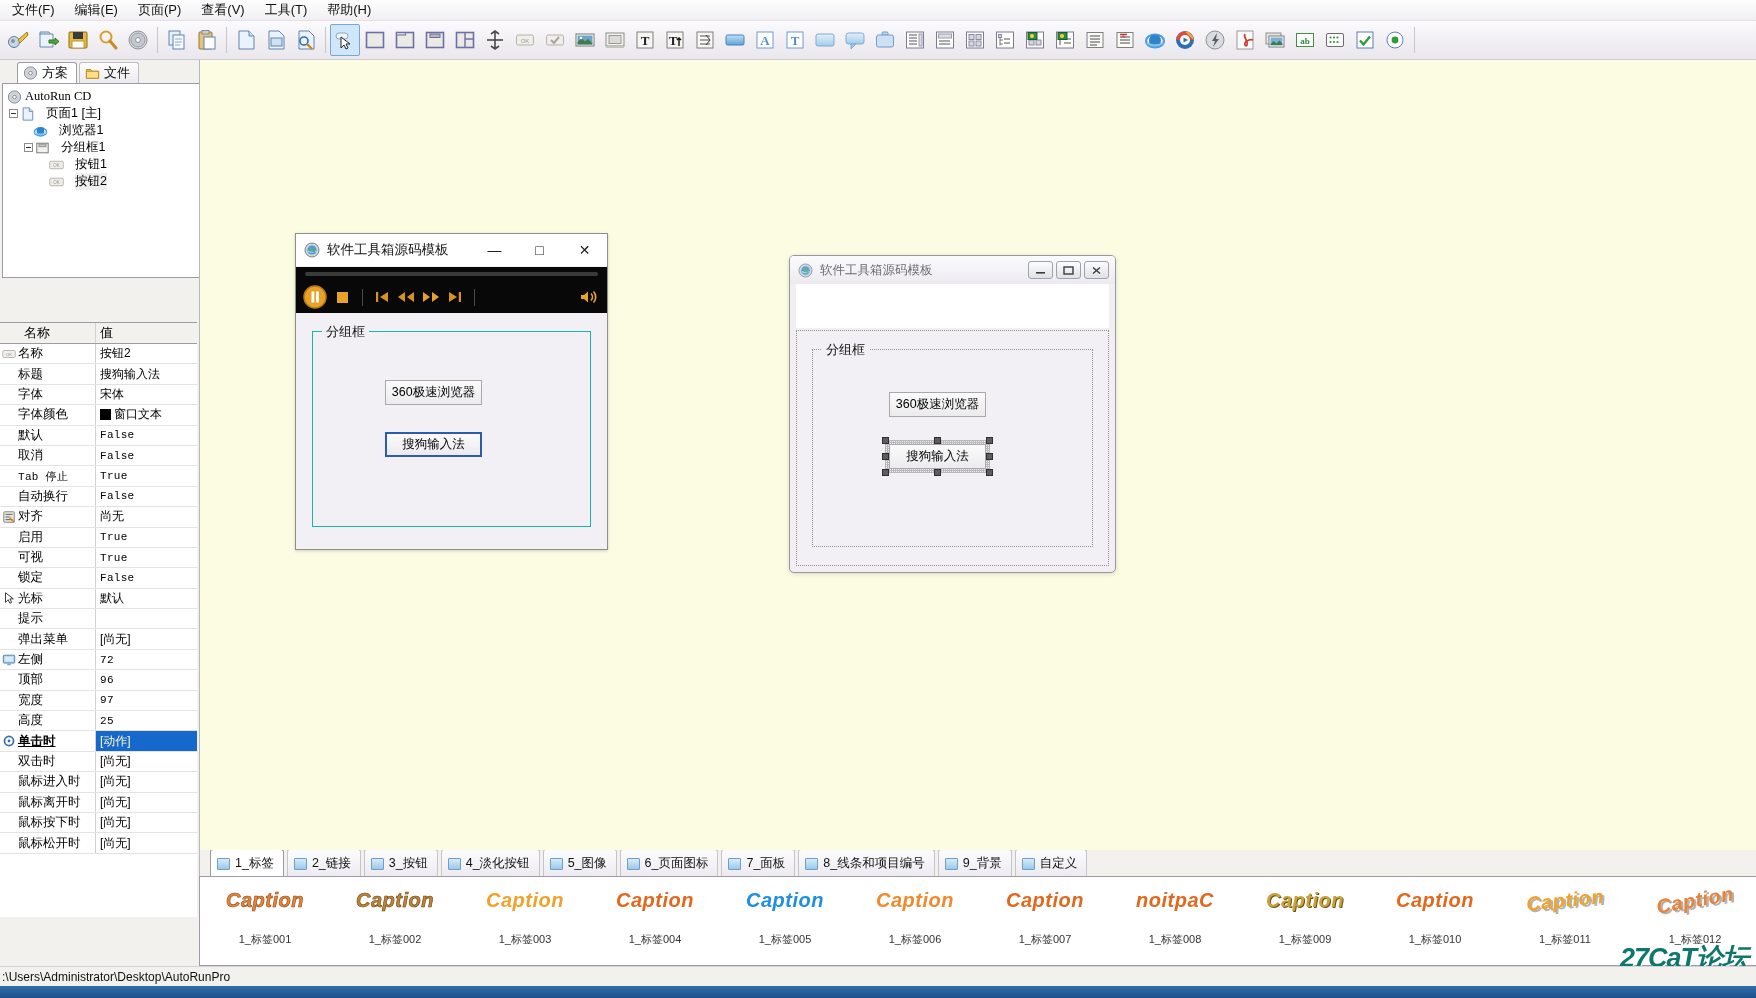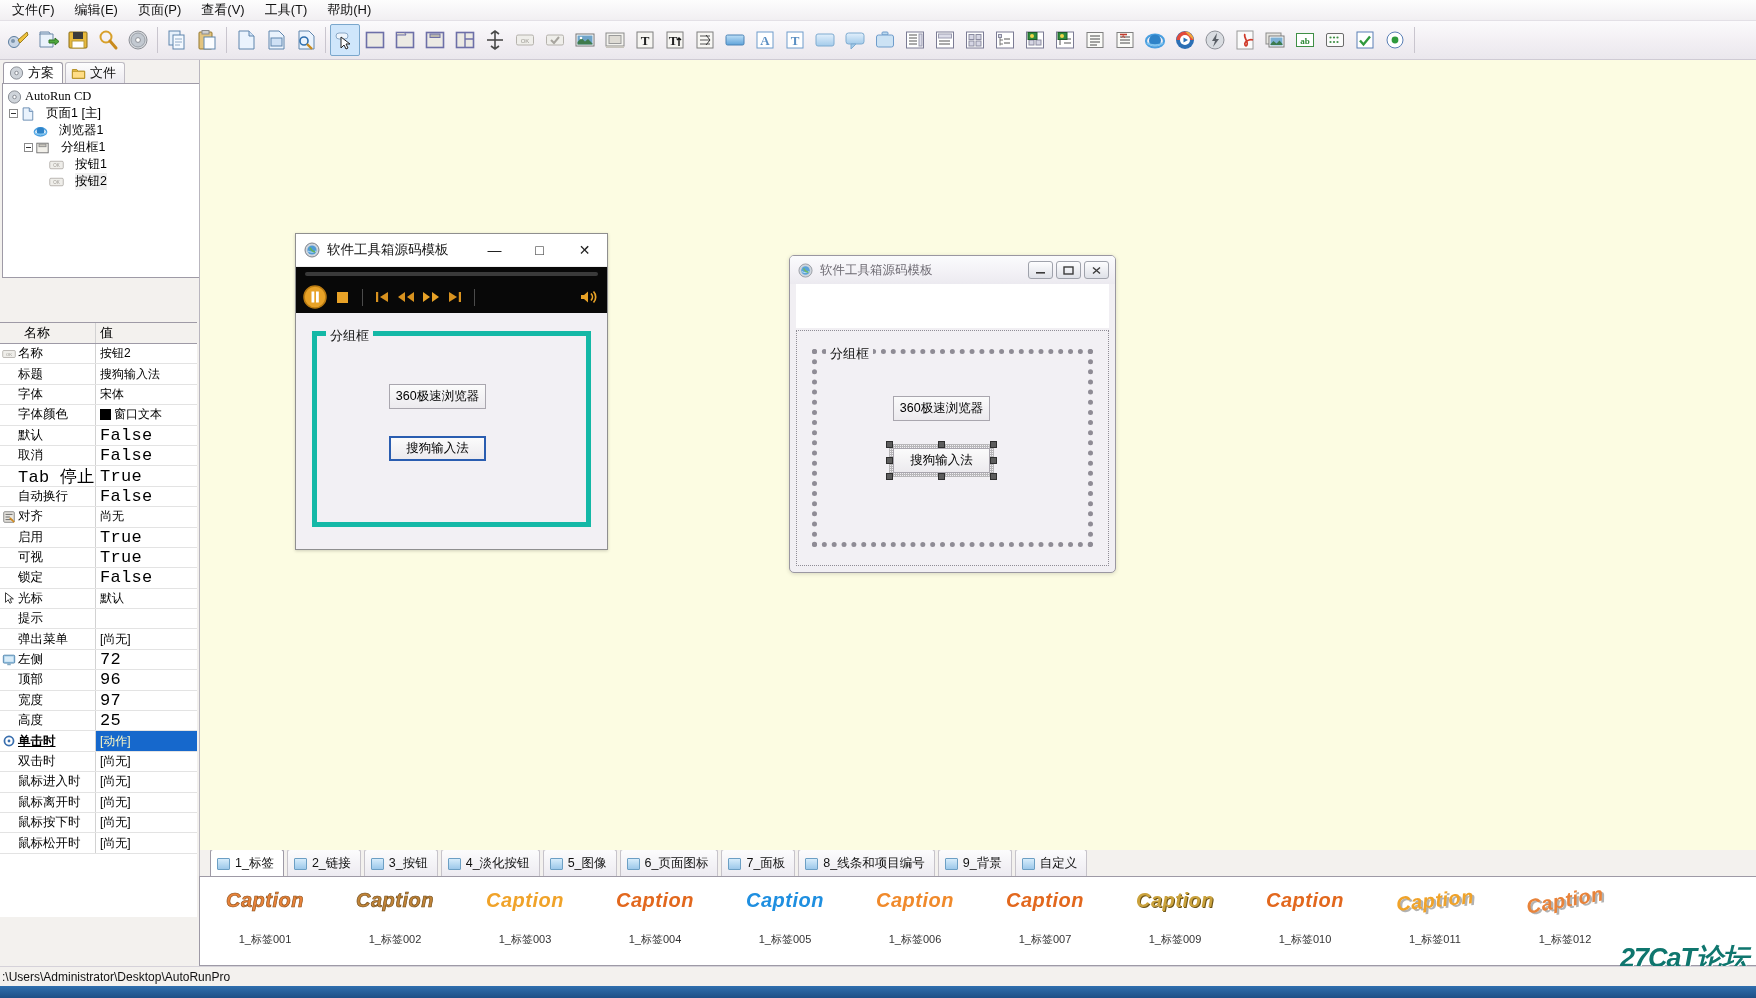--- a/index.html
+++ b/index.html
@@ -39,21 +39,21 @@
   }
   .tb-btn.active { background: #cfe6fb; border: 1px solid #7aa7cc; }
   .tb-sep { width: 1px; height: 26px; background: #c9c5ce; margin: 0 4px; flex: 0 0 auto; }
   .tb-icon { width: 22px; height: 22px; display: block; }
 
   
   #leftpanel {
     position: absolute; left: 0; top: 60px; width: 197px; height: 916px;
     background: #f3f1ee;
   }
-  #tabstrip { height: 23px; display: flex; align-items: flex-end; padding-left: 3px;
+  #tabstrip { height: 23px; display: flex; align-items: flex-end; padding-left: 17px;
               background: #f3f1ee; }
   .ptab {
     display: flex; align-items: center; gap: 4px;
     height: 21px; padding: 0 8px 0 5px;
     font-size: 13px; color: #111;
     border: 1px solid #bfbcc4; border-bottom: none;
     border-radius: 3px 3px 0 0;
     background: linear-gradient(#fdfdfd, #eceaf0);
     margin-right: 2px;
   }
@@ -91,21 +91,21 @@
   .pval {
     flex: 1; font-size: 12px; color: #000; padding-left: 4px;
     display: flex; align-items: center; gap: 3px; height: 100%;
     overflow: hidden; white-space: nowrap;
   }
   .prow.header { background: #f3f1ee; border-bottom: 1px solid #9e9aa6; height: 21px; }
   .prow.header .pname, .prow.header .pval { font-size: 13px; }
   .prow.header .pname { padding-left: 24px; }
   .prow.sel .pname { font-weight: bold; text-decoration: underline; }
   .prow.sel .pval { background: #1668cc; color: #fef9c3; }
-  .pmono { font-family: "Liberation Mono", monospace; font-size: 17px; letter-spacing: .3px; }
+  .pmono { font-family: "Liberation Mono", monospace; font-size: 11px; letter-spacing: .3px; }
   .pico { width: 14px; height: 14px; flex: 0 0 14px; display:block; }
   .pico-sp { width: 14px; flex: 0 0 14px; }
   .swatch { width: 11px; height: 11px; background: #000; border: 1px solid #000; display:inline-block; }
 
   
   #canvas {
     position: absolute; left: 199px; top: 60px; width: 1557px; height: 790px;
     background: #fcfce2; border-left: 1px solid #b9b6bf;
     overflow: hidden;
   }
@@ -133,21 +133,21 @@
   }
   #pw-ctrls {
     position: absolute; left: 0; top: 14px; width: 100%; height: 32px;
     display: flex; align-items: center; padding-left: 6px; gap: 7px;
   }
   .mdot { flex: 0 0 auto; display: flex; align-items: center; }
   .msep { width: 1px; height: 17px; background: #4b4b4b; margin: 0 5px; flex: 0 0 auto; }
 
   #pw-body { position: absolute; left: 0; top: 79px; right: 0; bottom: 0; background: #f2f0f4; }
   .groupbox {
-    position: absolute; border: 5px solid #14b8a6;
+    position: absolute; border: 1px solid #14b8a6;
   }
   .gb-label {
     position: absolute; left: 9px; top: -9px; background: #f2f0f4;
     padding: 0 4px; font-size: 13px; color: #111;
   }
   .winbtn {
     position: absolute; background: linear-gradient(#fbfbfb,#eceaee);
     border: 1px solid #a9a6ae; font-size: 12.5px; color: #000;
     display: flex; align-items: center; justify-content: center;
   }
@@ -1104,20 +1104,24 @@
     </div>
   <div class="gitem">
       <span class="gcap" style="color:#f08a2c;">Caption</span>
       <span class="gname">1_标签006</span>
     </div>
   <div class="gitem">
       <span class="gcap" style="color:#e2681e;">Caption</span>
       <span class="gname">1_标签007</span>
     </div>
   <div class="gitem">
+      <span class="gcap" style="color:#e2681e;">noitpaC</span>
+      <span class="gname">1_标签008</span>
+    </div>
+  <div class="gitem">
       <span class="gcap" style="color:#caa23c; text-shadow:1px 1px 0 #6d5418;">Caption</span>
       <span class="gname">1_标签009</span>
     </div>
   <div class="gitem">
       <span class="gcap" style="color:#e2681e;">Caption</span>
       <span class="gname">1_标签010</span>
     </div>
   <div class="gitem">
       <span class="gcap" style="color:#f0a32a; text-shadow:2px 2px 0 rgba(0,0,0,.3); transform:rotate(-6deg); display:inline-block;">Caption</span>
       <span class="gname">1_标签011</span>

